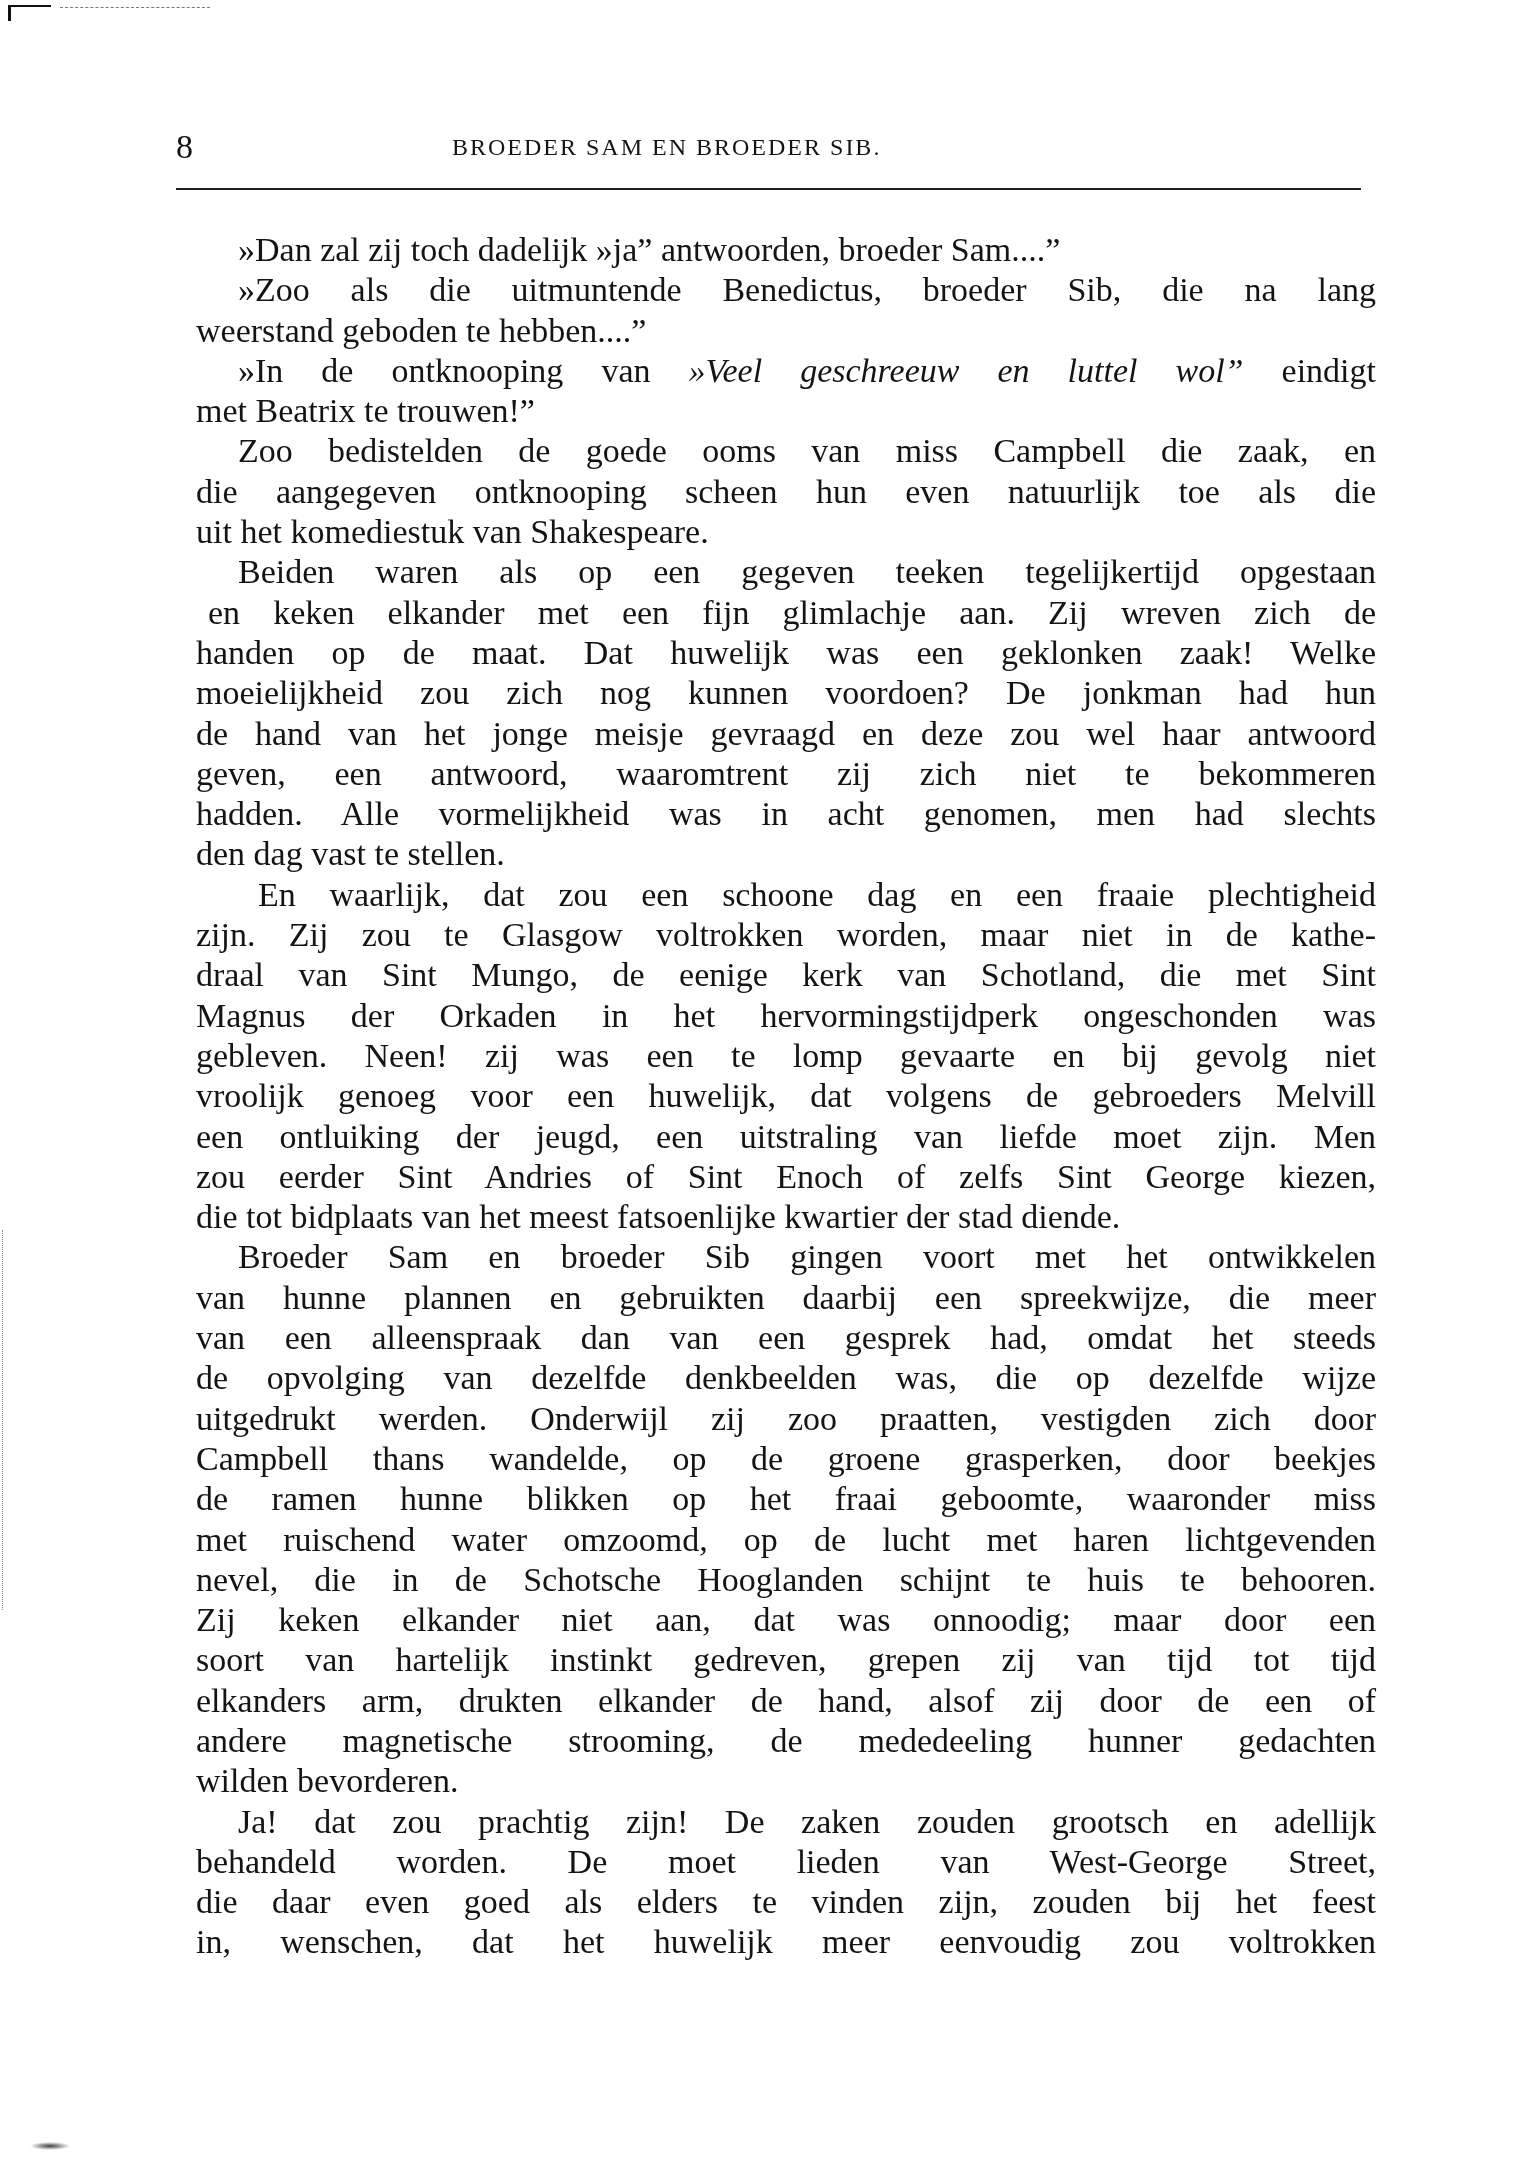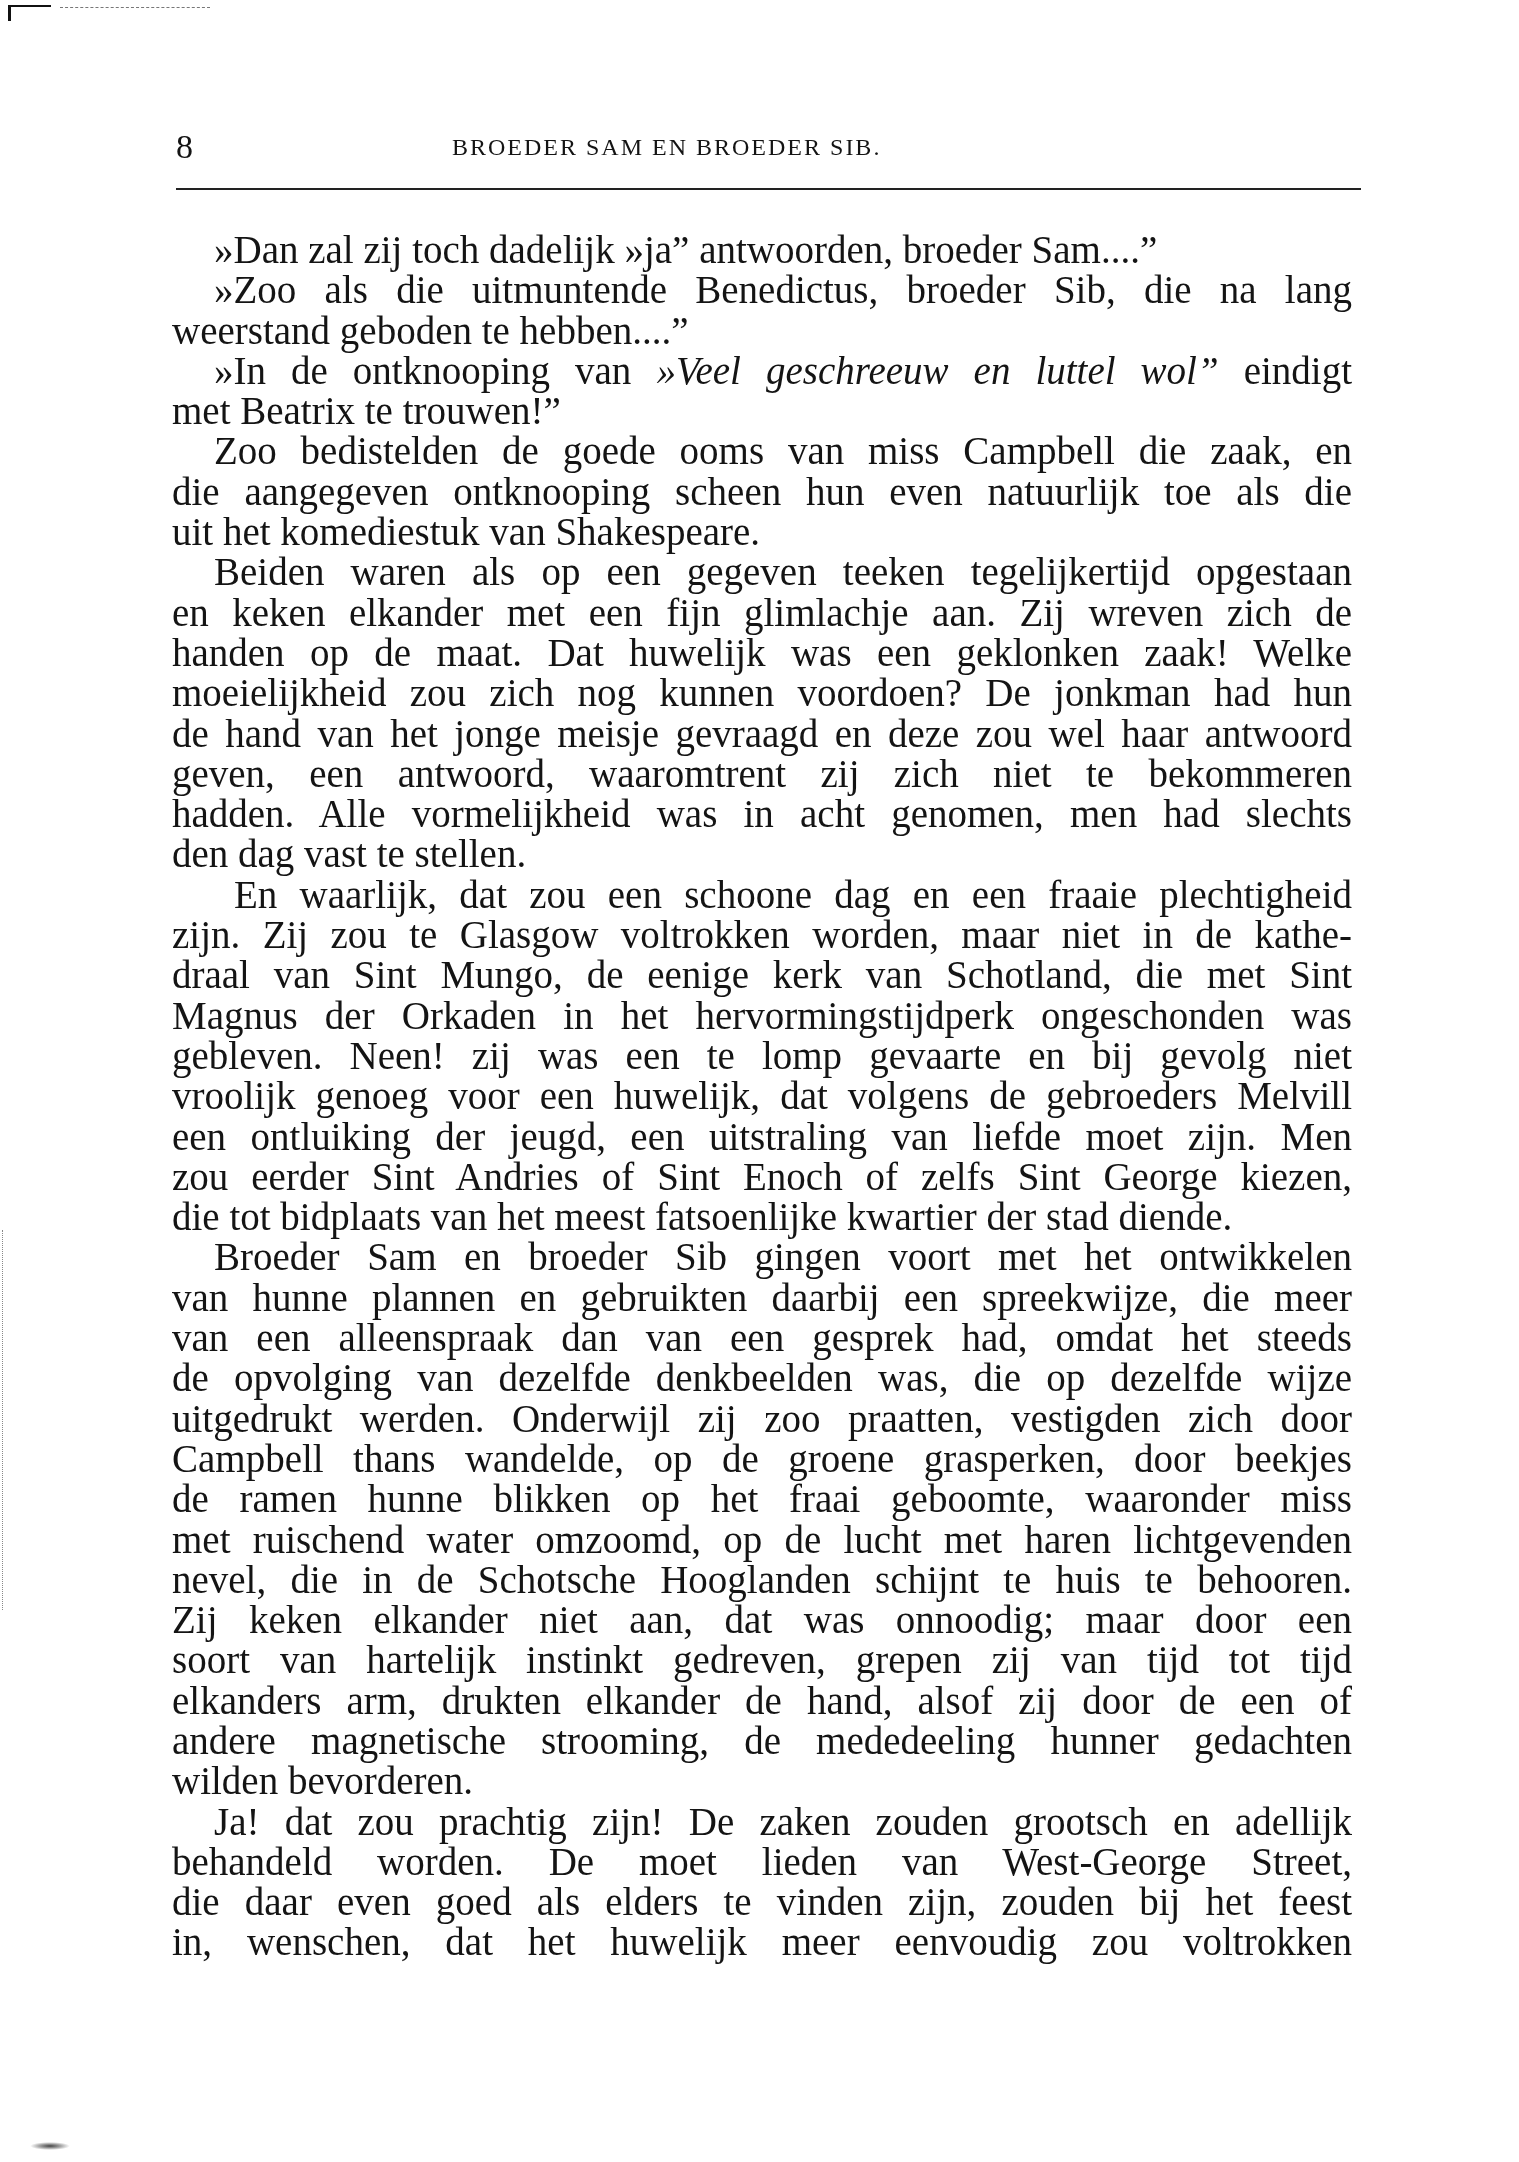--- a/index.html
+++ b/index.html
@@ -8,21 +8,21 @@
       font-family: "Liberation Serif", "DejaVu Serif", serif; color: #141414;
     }
     .corner-mark { position: absolute; left: 8px; top: 5px; width: 40px; height: 14px;
       border-left: 3px solid #111; border-top: 2px solid #111; }
     .corner-dots { position: absolute; left: 60px; top: 7px; width: 150px; height: 0;
       border-top: 1px dashed #777; }
     .running-head { position: absolute; left: 176px; top: 128px; width: 1185px; height: 40px; }
     .page-number { position: absolute; left: 0; top: 0; font-size: 34px; }
     .running-title { position: absolute; left: 276px; top: 6px; font-size: 24px; letter-spacing: 2px; }
     .head-rule { position: absolute; left: 176px; top: 188px; width: 1185px; height: 0; border-top: 2px solid #222; }
-    .body-text { position: absolute; left: 172px; top: 230px; width: 1180px; font-size: 39px; line-height: 40.3px; }
+    .body-text { position: absolute; left: 196px; top: 230px; width: 1180px; font-size: 34px; line-height: 40.3px; }
     .line { display: block; white-space: nowrap; text-align-last: justify; text-align: justify; }
     .line.last { text-align-last: left; }
     .line.indent { padding-left: 42px; }
     .italic { font-style: italic; }
     .margin-specks { position: absolute; left: 2px; top: 1230px; width: 10px; height: 380px;
       border-left: 1px dotted #888; }
     .bottom-smudge { position: absolute; left: 30px; top: 2142px; width: 40px; height: 8px;
       background: radial-gradient(ellipse at center, #444 0%, #aaa 40%, transparent 70%); }
   </style>
 </head>
@@ -40,21 +40,21 @@
 <div class="body-text" id="body-text">
     <span class="line indent last">»Dan zal zij toch dadelijk »ja” antwoorden, broeder Sam....”</span>
     <span class="line indent"><span style="white-space: nowrap; word-spacing: 0px;">»Zoo als die uitmuntende Benedictus, broeder Sib, die na lang</span></span>
     <span class="line last">weerstand geboden te hebben....”</span>
     <span class="line indent"><span style="white-space: nowrap; word-spacing: 0px;"><span>»In de ontknooping van </span><span class="italic">»Veel geschreeuw en luttel wol”</span><span> eindigt</span></span></span>
     <span class="line last">met Beatrix te trouwen!”</span>
     <span class="line indent"><span style="white-space: nowrap; word-spacing: 0px;">Zoo bedistelden de goede ooms van miss Campbell die zaak, en</span></span>
     <span class="line"><span style="white-space: nowrap; word-spacing: 0px;">die aangegeven ontknooping scheen hun even natuurlijk toe als die</span></span>
     <span class="line last">uit het komediestuk van Shakespeare.</span>
     <span class="line indent"><span style="white-space: nowrap; word-spacing: 0px;">Beiden waren als op een gegeven teeken tegelijkertijd opgestaan</span></span>
-    <span class="line"><span style="white-space: nowrap; word-spacing: 0px;">en keken elkander met een fijn glimlachje aan. Zij wreven zich de</span></span>
+    <span class="line"><span style="white-space: nowrap; word-spacing: 0px; margin-left: 12px;">en keken elkander met een fijn glimlachje aan. Zij wreven zich de</span></span>
     <span class="line"><span style="white-space: nowrap; word-spacing: 0px;">handen op de maat. Dat huwelijk was een geklonken zaak! Welke</span></span>
     <span class="line"><span style="white-space: nowrap; word-spacing: 0px;">moeielijkheid zou zich nog kunnen voordoen? De jonkman had hun</span></span>
     <span class="line"><span style="white-space: nowrap; word-spacing: 0px;">de hand van het jonge meisje gevraagd en deze zou wel haar antwoord</span></span>
     <span class="line"><span style="white-space: nowrap; word-spacing: 0px;">geven, een antwoord, waaromtrent zij zich niet te bekommeren</span></span>
     <span class="line"><span style="white-space: nowrap; word-spacing: 0px;">hadden. Alle vormelijkheid was in acht genomen, men had slechts</span></span>
     <span class="line last">den dag vast te stellen.</span>
     <span class="line indent"><span style="white-space: nowrap; word-spacing: 0px; margin-left: 20px;">En waarlijk, dat zou een schoone dag en een fraaie plechtigheid</span></span>
     <span class="line"><span style="white-space: nowrap; word-spacing: 0px;">zijn. Zij zou te Glasgow voltrokken worden, maar niet in de kathe-</span></span>
     <span class="line"><span style="white-space: nowrap; word-spacing: 0px;">draal van Sint Mungo, de eenige kerk van Schotland, die met Sint</span></span>
     <span class="line"><span style="white-space: nowrap; word-spacing: 0px;">Magnus der Orkaden in het hervormingstijdperk ongeschonden was</span></span>

